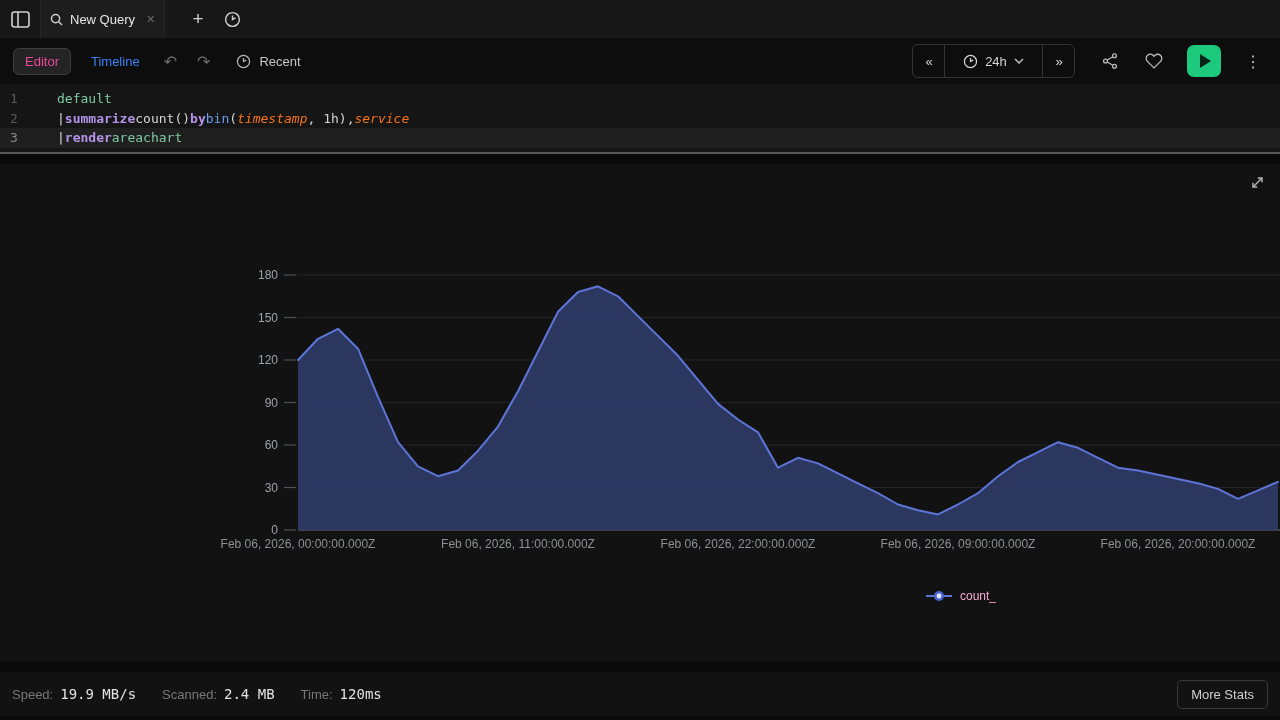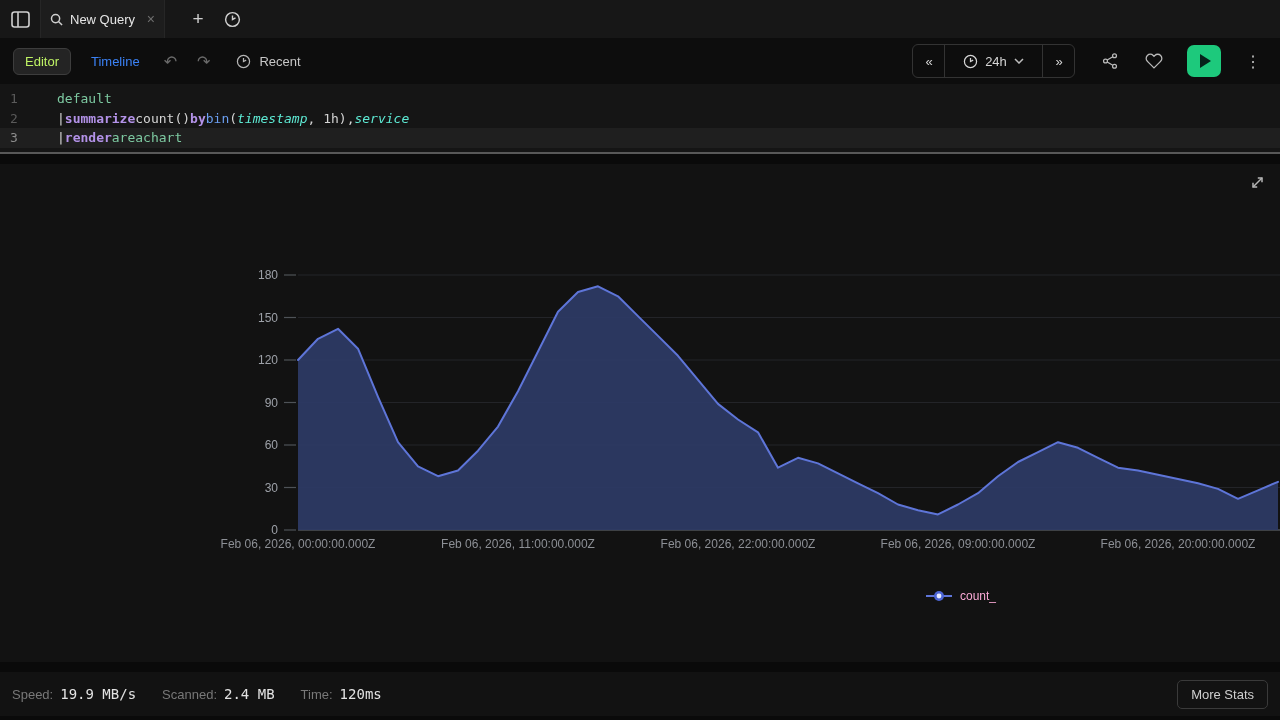--- a/index.html
+++ b/index.html
@@ -17,21 +17,21 @@
                display:flex; align-items:center; gap:7px; padding:0 9px; cursor:pointer; }
   .query-tab .title { color:#e6e6e6; font-size:13px; white-space:nowrap; }
   .tab-close { color:#6f6f6f; font-size:14px; line-height:1; margin-left:auto; }
   .topbar-btn { width:34px; height:38px; display:flex; align-items:center;
                 justify-content:center; color:#cfcfcf; cursor:pointer; }
   .plus-glyph { font-size:19px; color:#cfcfcf; font-weight:300; }
 
   
   .toolbar { position:absolute; left:0; top:38px; width:1280px; height:46px;
              background:#0d0d0d; display:flex; align-items:center; padding:0 13px; }
-  .btn-editor { border:1px solid #3d3d3d; background:#242424; color:#bef264;
+  .btn-editor { border:1px solid #3d3d3d; background:#242424; color:#ec4899;
                 font-size:13px; padding:5px 11px; border-radius:6px; cursor:pointer; }
   .btn-timeline { color:#3b82f6; font-size:13px; margin-left:20px; cursor:pointer; }
   .undo-redo { color:#6a6a6a; font-size:16px; margin-left:24px; cursor:pointer; }
   .undo-redo.redo { margin-left:20px; }
   .recent { display:flex; align-items:center; gap:8px; margin-left:26px;
             color:#c7c7c7; font-size:13px; cursor:pointer; }
   .toolbar-right { margin-left:auto; display:flex; align-items:center; }
   .seg { display:flex; border:1px solid #333333; border-radius:6px; overflow:hidden;
          height:34px; }
   .seg-cell { display:flex; align-items:center; justify-content:center;
@@ -55,21 +55,21 @@
             background:#151515; font-family:"DejaVu Sans Mono", monospace;
             font-size:13px; padding-top:5px; cursor:text; }
   .code-line { height:19.5px; display:flex; align-items:center; }
   .code-line.active { background:#1f1f1f; }
   .gutter { width:57px; flex:none; color:#5a5a5a; padding-left:10px; }
   .code-line.active .gutter { color:#8c8c8c; }
   .tok-pl { color:#d4d4d4; }
   .tok-kw { color:#b392e8; font-weight:bold; }
   .tok-fn { color:#6b9ff2; }
   .tok-ty { color:#7dc9a1; }
-  .tok-it { color:#5eead4; font-style:italic; }
+  .tok-it { color:#f97316; font-style:italic; }
   .editor-divider { position:absolute; left:0; top:152px; width:1280px; height:2px;
                     background:#585858; }
 
   
   .results { position:absolute; left:0; top:164px; width:1280px; height:498px;
              background:#121212; }
   .results-tabs { position:relative; height:40px; display:flex; align-items:center;
                   padding-left:36px; gap:27px; }
   .rtab { color:#b0b0b0; font-size:13px; cursor:pointer; white-space:nowrap; }
   .rtab.active { color:#dcdcdc; background:#202020; border:1px solid #4b4b4b;

